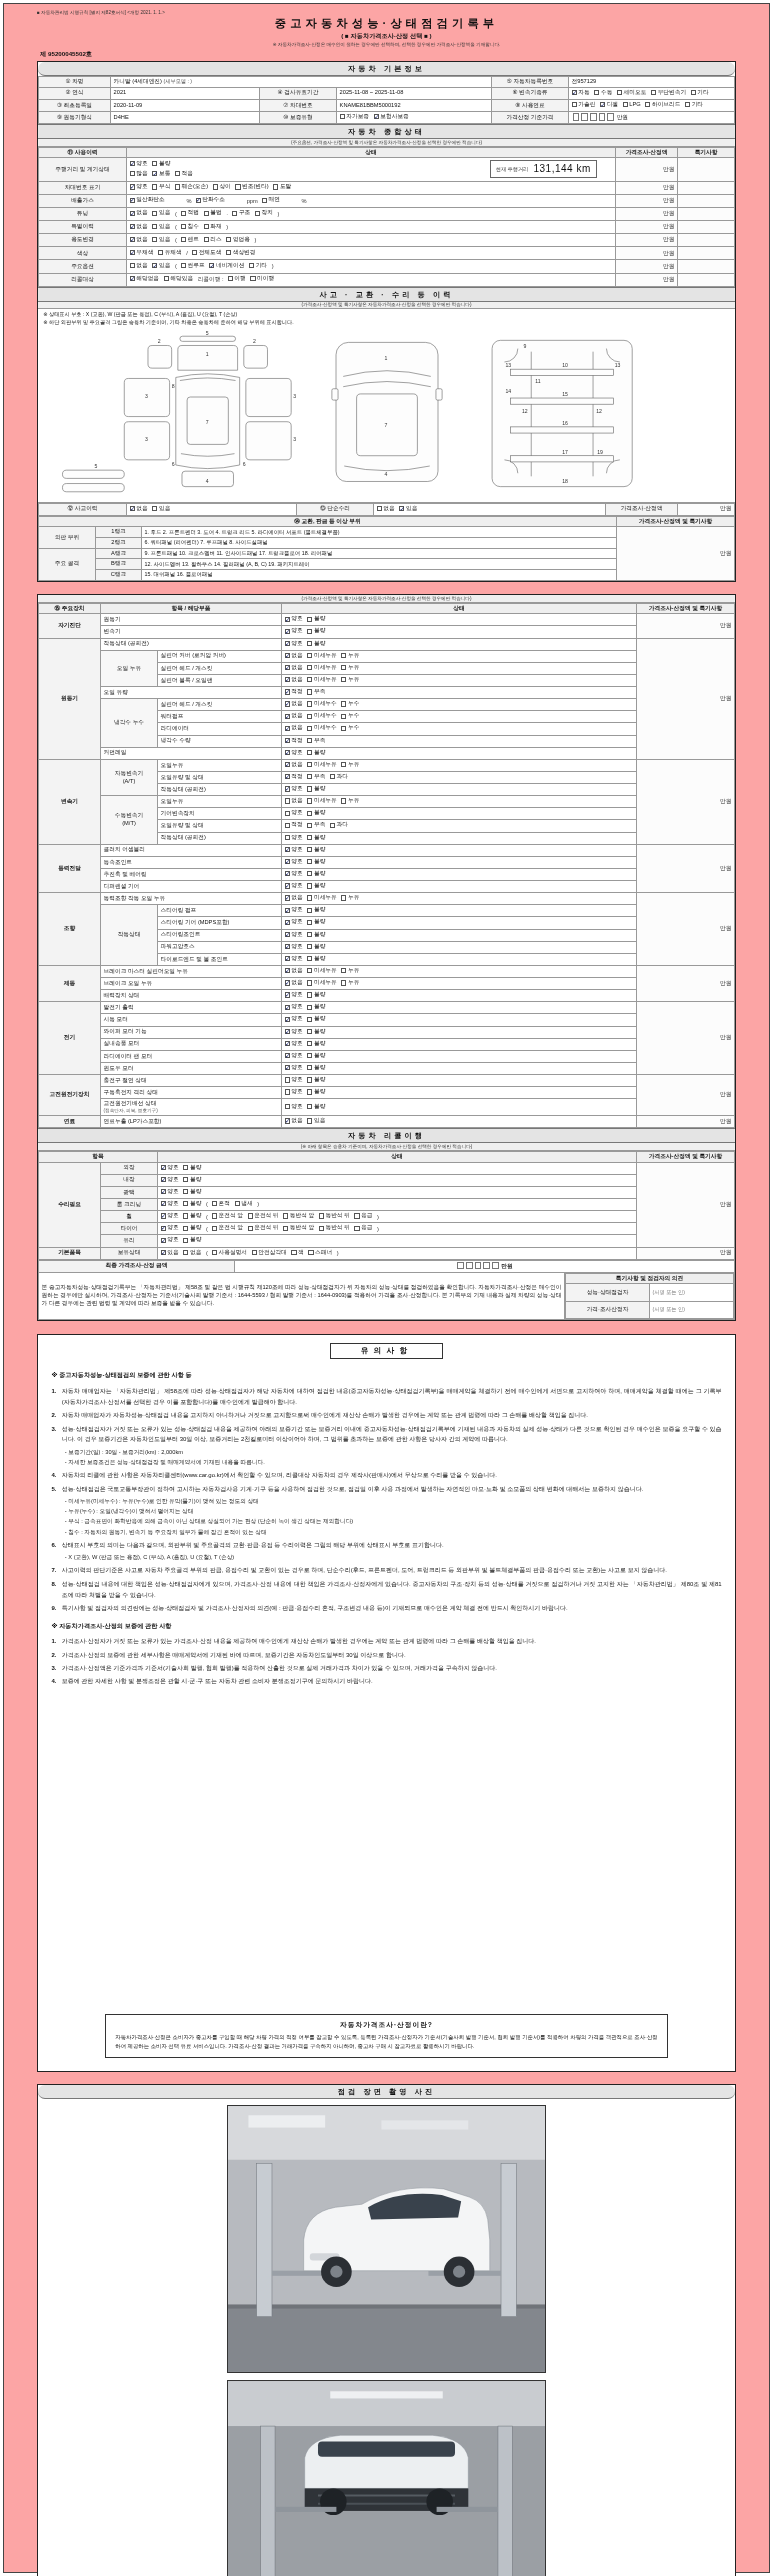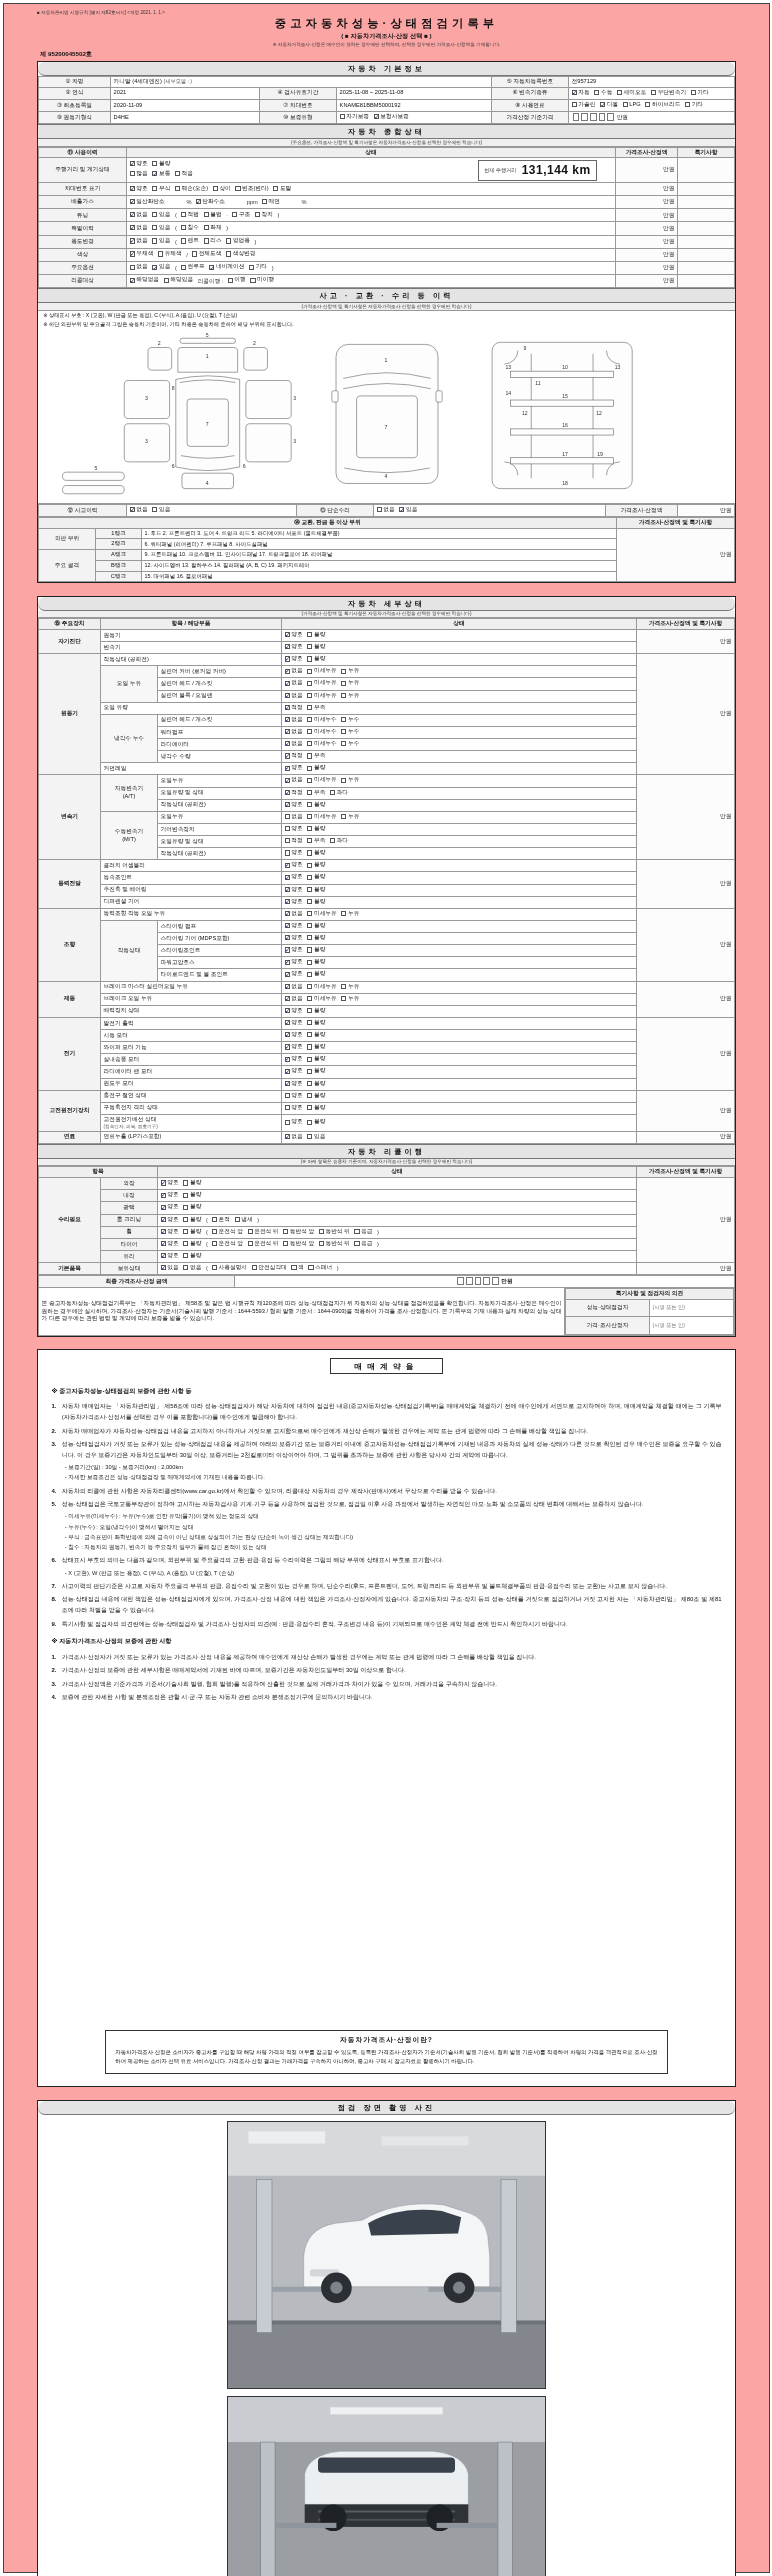--- a/index.html
+++ b/index.html
@@ -36,21 +36,21 @@
   .subpart { font-size:4.6px; color:#555; }
 
   
   .opt { display:inline-flex; align-items:center; margin-right:4.6px; font-size:5.7px; white-space:nowrap; }
   .cb { width:5.2px; height:5.2px; border:0.6px solid #555; display:inline-block; margin-right:1.5px; position:relative; background:#fff; flex:none; }
   .cb.on::after { content:"✓"; position:absolute; left:-0.5px; top:-2.1px; font-size:6.2px; font-weight:bold; color:#15206b; }
   .tk { font-size:5.7px; margin-right:4.1px; color:#333; }
   .line { padding:0.5px 0; }
   .kmbox { float:right; border:0.5px solid #666; padding:1.5px 5.2px; margin-right:15.5px; background:#fff; display:inline-flex; align-items:center; gap:5.2px; }
   .kmbox .kmlabel { font-size:5.2px; color:#333; }
-  .kmbox .kmval { font-size:12px; font-weight:bold; letter-spacing:0.5px; }
+  .kmbox .kmval { font-size:10px; font-weight:normal; letter-spacing:0.5px; }
 
   .digitbox { display:inline-block; width:6.7px; height:7.7px; border:0.5px solid #777; margin:0 1px; vertical-align:-1.5px; background:#fff; }
 
   
   .diagram-wrap { padding:3.1px 4.1px; border-bottom:0.5px solid #999; }
   .legend { font-size:5.2px; padding:1.5px 5.2px 0; }
   .diagram-svg { display:block; margin:2.1px auto 1px; }
 
   
   .finalrow { text-align:center; font-weight:bold; font-size:6.7px; padding:3.1px 2.1px; }
@@ -540,21 +540,20 @@
           </tr>
           <tr>
             <td class="lbl">C랭크</td>
             <td class="items">15. 대쉬패널   16. 플로어패널</td>
           </tr>
         </tbody>
     </table>
   </div>
 
   <div class="box">
-    <div class="secbar">자동차 세부상태</div>
     <div class="secnote">(가격조사·산정액 및 특기사항은 자동차가격조사·산정을 선택한 경우에만 적습니다)</div>
     <table class="grid">
       <colgroup>
           <col style="width:62px">
           <col style="width:57px">
           <col style="width:124px">
           <col>
           <col style="width:98px">
         </colgroup>
       <tbody>
@@ -1238,21 +1237,21 @@
           </tbody>
               </table>
         </td>
       </tr>
     </tbody>
       </table>
   </div>
 
   <div class="box">
     <div class="notice-inner">
-      <div class="notice-title">매매계약을</div>
+      <div class="notice-title">유의사항</div>
       <div class="nsubtitle">※ 중고자동차성능·상태점검의 보증에 관한 사항 등</div>
       <div id="notice-items">
           <div class="nitem">
             <span class="nno">1.</span>
             <span class="ntext">자동차 매매업자는 「자동차관리법」 제58조에 따라 성능·상태점검자가 해당 자동차에 대하여 점검한 내용(중고자동차성능·상태점검기록부)을 매매계약을 체결하기 전에 매수인에게 서면으로 고지하여야 하며, 매매계약을 체결할 때에는 그 기록부(자동차가격조사·산정서를 선택한 경우 이를 포함합니다)를 매수인에게 발급해야 합니다.</span>
           </div>
           <div class="nitem">
             <span class="nno">2.</span>
             <span class="ntext">자동차 매매업자가 자동차성능·상태점검 내용을 고지하지 아니하거나 거짓으로 고지함으로써 매수인에게 재산상 손해가 발생한 경우에는 계약 또는 관계 법령에 따라 그 손해를 배상할 책임을 집니다.</span>
           </div>

